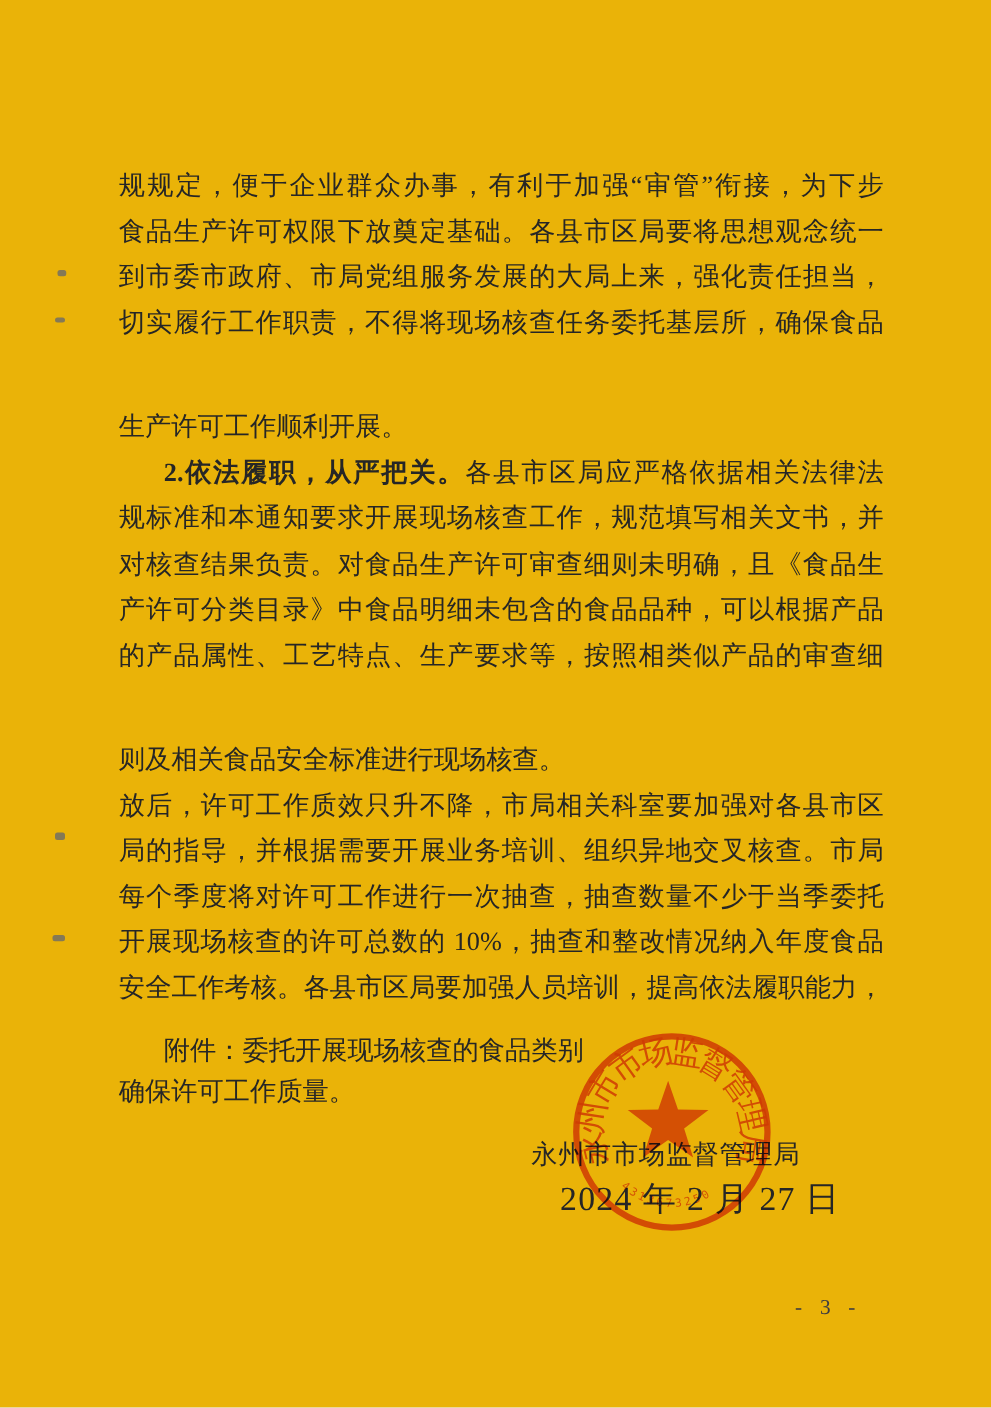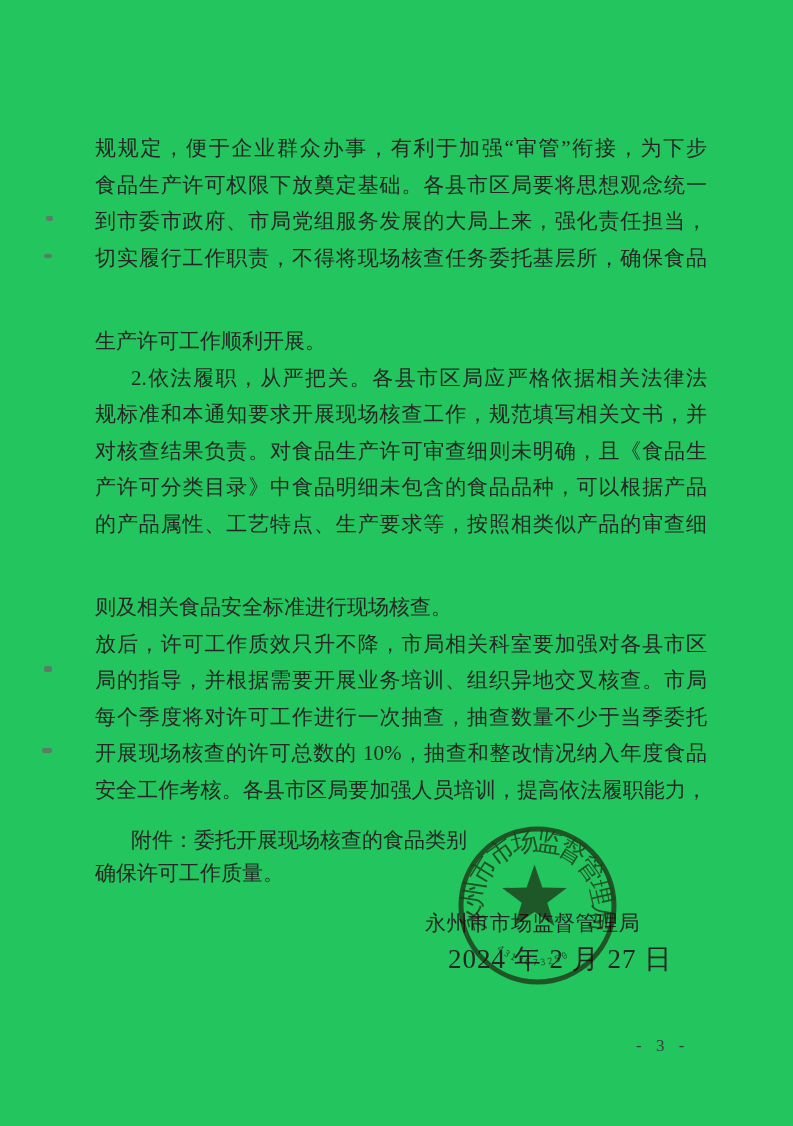--- a/index.html
+++ b/index.html
@@ -1,36 +1,36 @@
 <!DOCTYPE html>
 <html><head>
 <meta charset="utf-8">
 <style>
   html,body{margin:0;padding:0;background:#e8e8e8;}
   .page{
     position:relative;
     width:793px;height:1126px;
     margin:0 auto;
-    background:#22c55e;
+    background:#eab308;
     overflow:hidden;
     font-family:"Liberation Serif","DejaVu Serif",serif;
     color:#262626;
   }
   .body-text{
     position:absolute;left:95px;top:130px;width:612px;
     font-size:21px;
   }
   .line{
     height:36.5px;line-height:36.5px;
     text-align:justify;text-align-last:justify;
     overflow:hidden;white-space:normal;
   }
   .line.last{text-align-last:left;margin-top:47px;}
   .line.indent{text-indent:36px;}
-  .line b{font-weight:normal;}
+  .line b{font-weight:bold;}
   .attachment-line{
     position:absolute;left:95px;top:822px;width:612px;
     height:36.5px;line-height:36.5px;font-size:21px;
     text-indent:36px;
   }
   .sig-org{
     position:absolute;left:425px;top:905px;
     font-size:21px;letter-spacing:0.5px;line-height:36px;
   }
   .sig-date{

